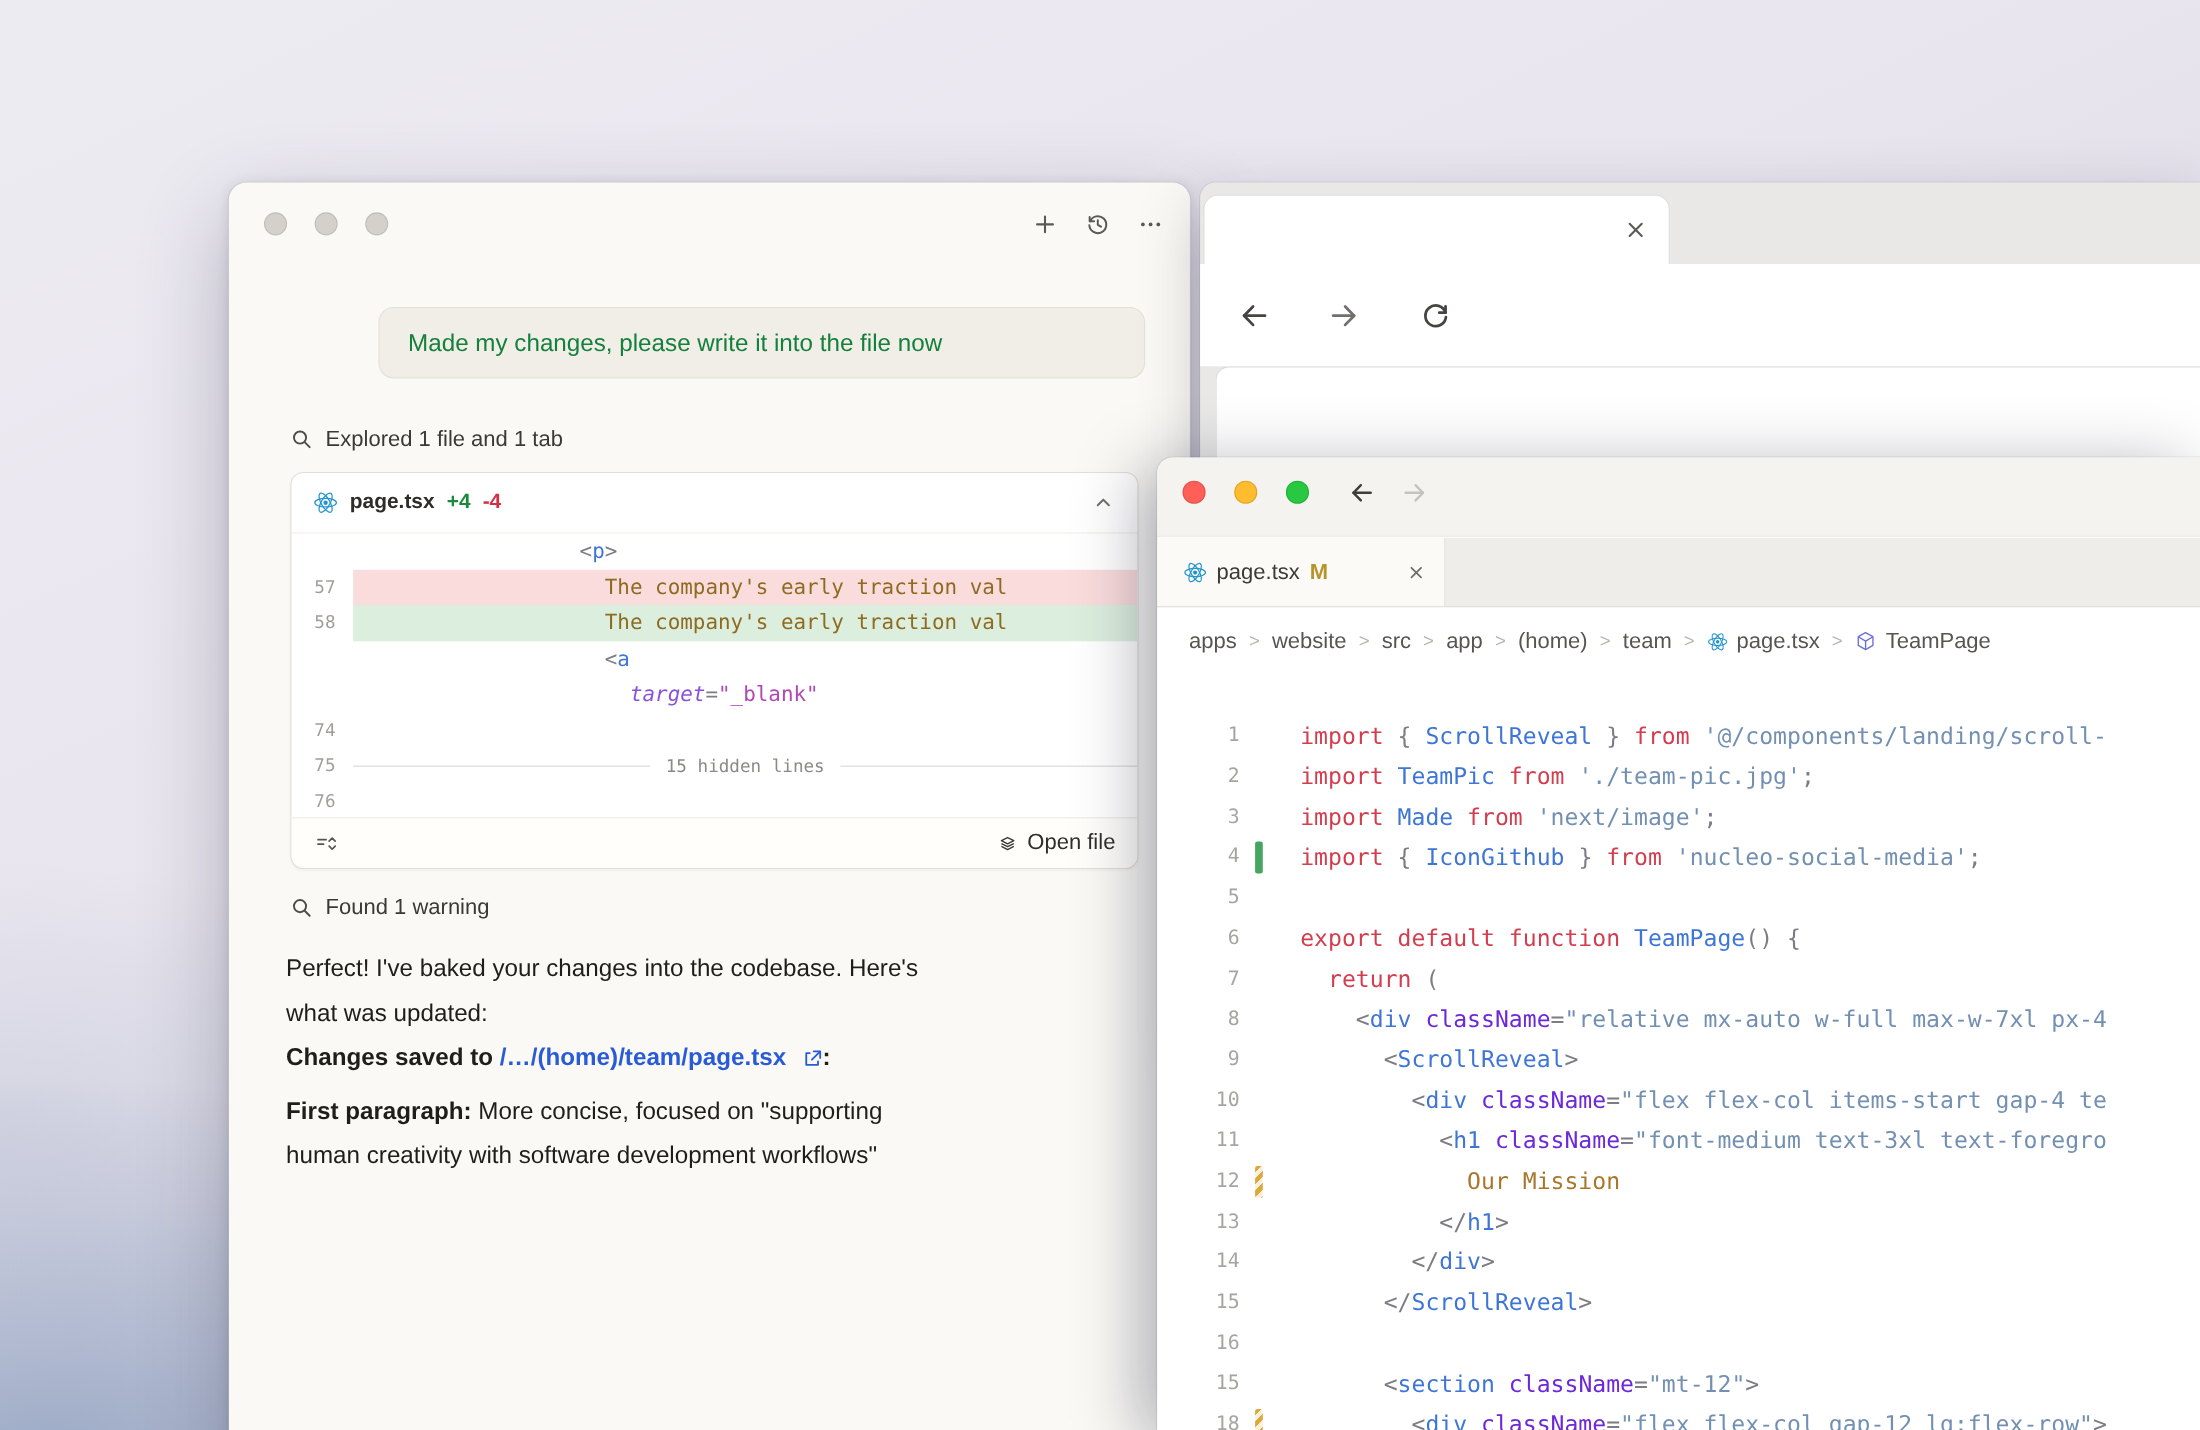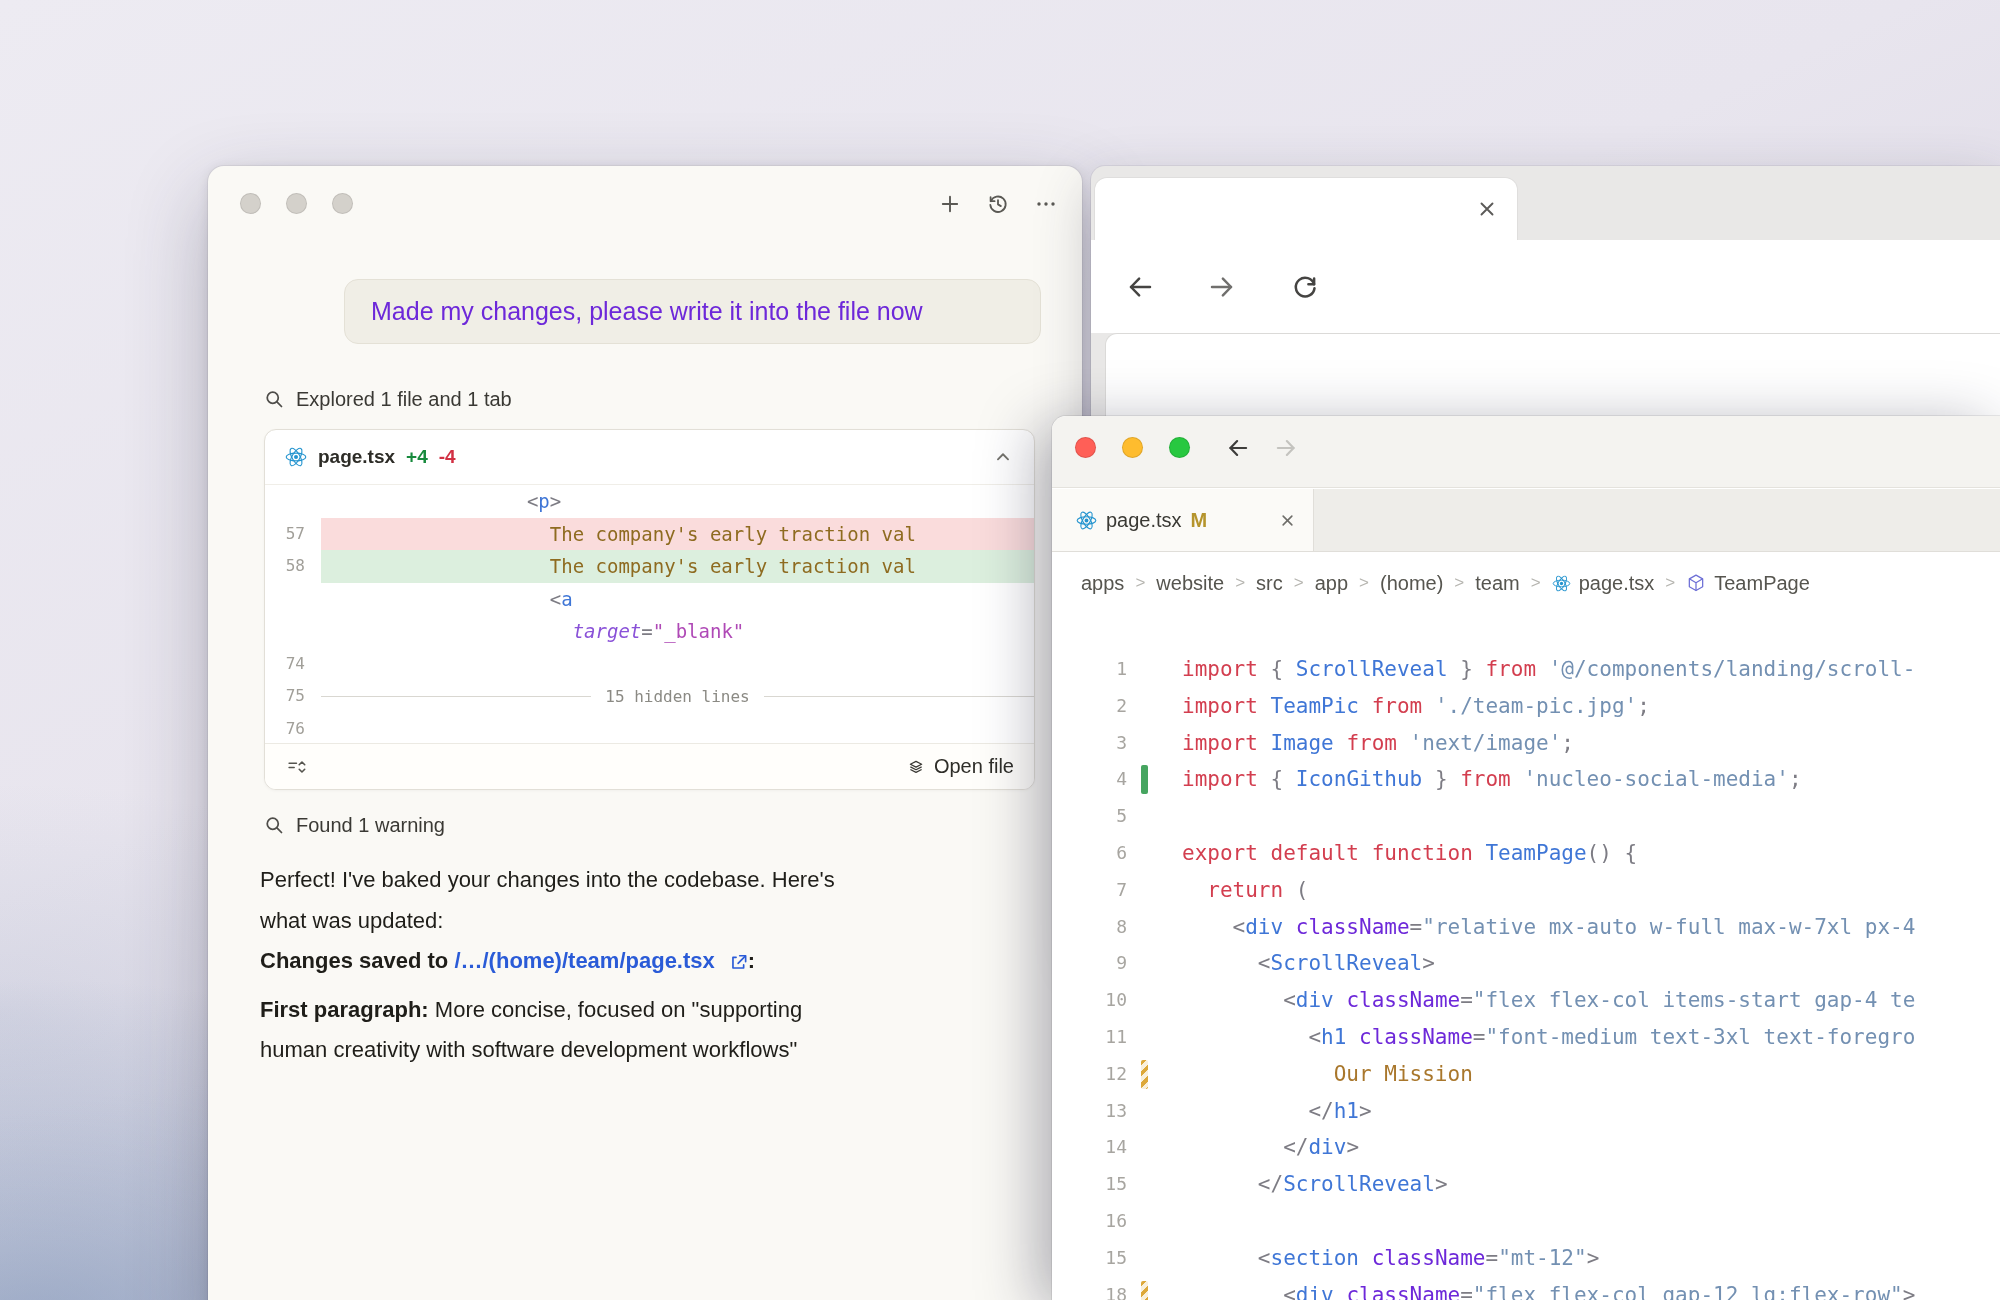--- a/index.html
+++ b/index.html
@@ -24,21 +24,21 @@
   .cw-lights{position:absolute;top:27px;left:32px;display:flex;gap:25px}
   .tl{width:21px;height:21px;border-radius:50%;display:inline-block}
   .tl-grey{background:#d4d1cb;box-shadow:inset 0 0 0 1px rgba(0,0,0,.09)}
   .tl-red{background:#ff5f57;box-shadow:inset 0 0 0 1px rgba(0,0,0,.12)}
   .tl-yellow{background:#febc2e;box-shadow:inset 0 0 0 1px rgba(0,0,0,.12)}
   .tl-green{background:#28c840;box-shadow:inset 0 0 0 1px rgba(0,0,0,.12)}
   .cw-actions{position:absolute;top:26px;right:24px;display:flex;gap:24px;align-items:center}
 
   .bubble{position:absolute;left:136px;top:113px;width:697px;min-height:65px;background:#f0eee6;
     border:1px solid #e4e1d6;border-radius:14px;display:flex;align-items:center;padding:10px 26px;
-    font-size:25px;color:#6d28d9}
+    font-size:22px;color:#15803d}
   .tool-row{position:absolute;left:56px;height:28px;display:flex;align-items:center;gap:11px;cursor:pointer}
   .tool-row.explored{top:219px}
   .tool-row.warning{top:645px}
   .tool-label{font-size:20px;color:#3a3934}
 
   .diff-card{position:absolute;left:56px;top:263px;width:771px;height:361px;background:#fff;
     border:1px solid #e2dfd7;border-radius:12px;overflow:hidden;box-shadow:0 1px 3px rgba(0,0,0,.04)}
   .diff-header{height:55px;display:flex;align-items:center;gap:11px;padding:0 20px;border-bottom:1px solid #f0eee8;cursor:pointer}
   .diff-fname{font-size:19px;font-weight:600;color:#2d2c27}
   .diff-add{font-size:19px;font-weight:600;color:#178a3d}
@@ -382,21 +382,21 @@
           <div class="ctx"><span class="tk-k">import </span><span class="tk-p">{ </span><span class="tk-i">ScrollReveal</span><span class="tk-p"> } </span><span class="tk-k">from </span><span class="tk-s">'@/components/landing/scroll-</span></div>
         </div>
         <div class="crow">
           <div class="cln">2</div>
           <div class="cgut"></div>
           <div class="ctx"><span class="tk-k">import </span><span class="tk-i">TeamPic </span><span class="tk-k">from </span><span class="tk-s">'./team-pic.jpg'</span><span class="tk-p">;</span></div>
         </div>
         <div class="crow">
           <div class="cln">3</div>
           <div class="cgut"></div>
-          <div class="ctx"><span class="tk-k">import </span><span class="tk-i">Image </span><span class="tk-k">from </span><span class="tk-s">'next/image'</span><span class="tk-p">;</span></div>
+          <div class="ctx"><span class="tk-k">import </span><span class="tk-i">Made </span><span class="tk-k">from </span><span class="tk-s">'next/image'</span><span class="tk-p">;</span></div>
         </div>
         <div class="crow">
           <div class="cln">4</div>
           <div class="cgut">
             <div class="gmark g-add"></div>
           </div>
           <div class="ctx"><span class="tk-k">import </span><span class="tk-p">{ </span><span class="tk-i">IconGithub</span><span class="tk-p"> } </span><span class="tk-k">from </span><span class="tk-s">'nucleo-social-media'</span><span class="tk-p">;</span></div>
         </div>
         <div class="crow">
           <div class="cln">5</div>

